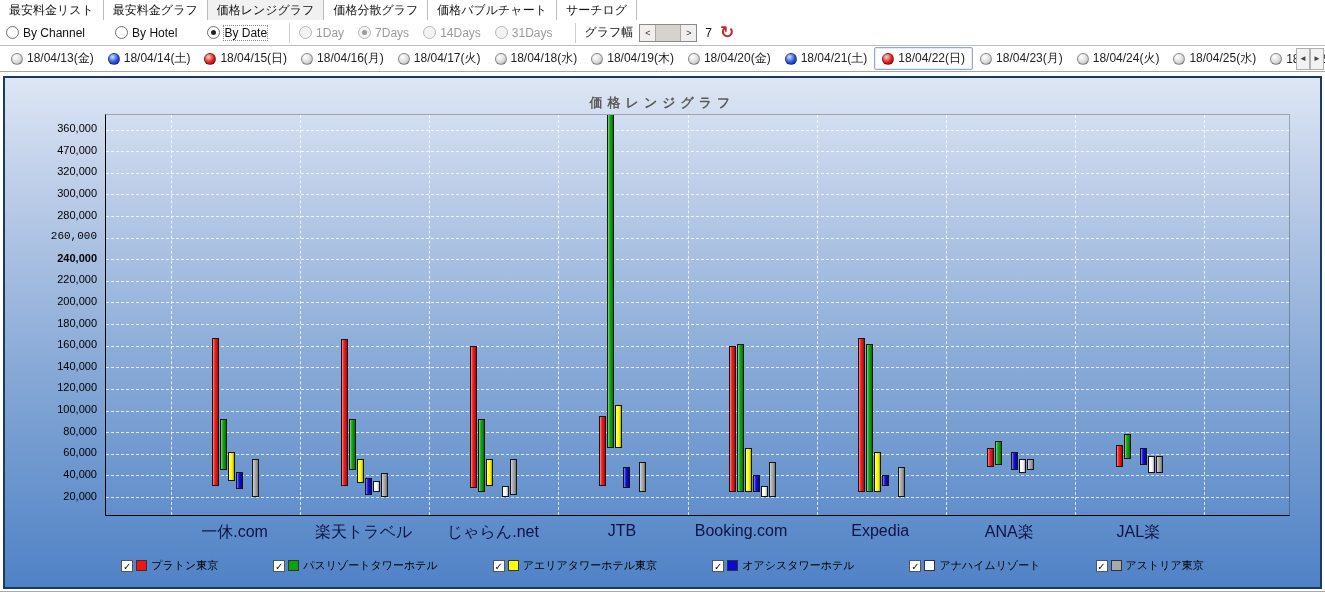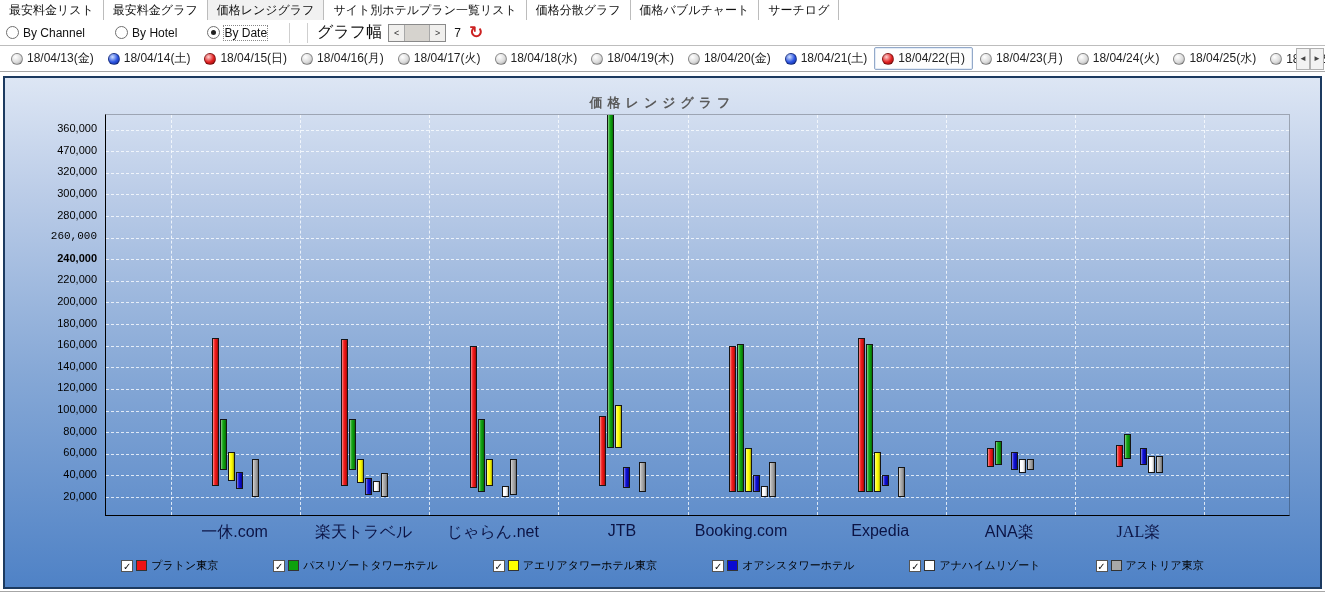--- a/index.html
+++ b/index.html
@@ -20,21 +20,21 @@
   .radio-item { display:inline-flex; align-items:center; margin-right:14px; font-size:12px; color:#111; }
   .radio-item .rb { width:13px; height:13px; border-radius:50%; border:1px solid #707070;
     background:#fff; margin-right:4px; position:relative; flex:0 0 auto; }
   .radio-item.selected .rb::after { content:""; position:absolute; left:3px; top:3px;
     width:5px; height:5px; border-radius:50%; background:#222; }
   .radio-item.disabled { color:#9a9a9a; }
   .radio-item.disabled .rb { border-color:#b8b8b8; background:#f4f4f4; }
   .radio-item.disabled.selected .rb::after { background:#9a9a9a; }
   .radio-item.focused .lab { outline:1px dotted #888; }
   .sep { width:2px; height:20px; border-left:1px solid #cfcfcf; border-right:1px solid #ffffff; margin:0 8px; }
-  .gw-label { font-size:16px; color:#111; margin-right:6px; }
+  .gw-label { font-size:12px; color:#111; margin-right:6px; }
   .spin-box { display:inline-flex; width:58px; height:18px; border:1px solid #8a8a8a; background:#d6d3ce; }
   .spin-btn { width:16px; height:100%; background:#f0efed; font-size:9px; line-height:16px;
     text-align:center; color:#333; cursor:default; }
   .spin-btn.left { border-right:1px solid #a8a8a8; }
   .spin-btn.right { border-left:1px solid #a8a8a8; }
   .spin-track { flex:1; }
   .gw-value { font-size:12px; color:#111; margin:0 8px 0 8px; }
   .refresh { font-size:17px; font-weight:bold; color:#cc2222; line-height:17px; cursor:default; }
 
   
@@ -85,21 +85,20 @@
 </style>
 </head>
 <body>
 
 <div class="app">
 
   <div class="tabbar">
       <div class="tab">最安料金リスト</div>
       <div class="tab">最安料金グラフ</div>
       <div class="tab active">価格レンジグラフ</div>
-      <div class="tab">サイト別ホテルプラン一覧リスト</div>
       <div class="tab">価格分散グラフ</div>
       <div class="tab">価格バブルチャート</div>
       <div class="tab">サーチログ</div>
     </div>
 
   <div class="toolbar">
     <span style="display:inline-flex;align-items:center;gap:16px;">
         <span class="radio-item">
           <span class="rb"></span>
           <span class="lab">By Channel</span>
@@ -107,20 +106,38 @@
         <span class="radio-item">
           <span class="rb"></span>
           <span class="lab">By Hotel</span>
         </span>
         <span class="radio-item selected focused">
           <span class="rb"></span>
           <span class="lab">By Date</span>
         </span>
       </span>
     <span class="sep"></span>
+    <span style="display:inline-flex;align-items:center;">
+        <span class="radio-item disabled">
+          <span class="rb"></span>
+          <span class="lab">1Day</span>
+        </span>
+        <span class="radio-item selected disabled">
+          <span class="rb"></span>
+          <span class="lab">7Days</span>
+        </span>
+        <span class="radio-item disabled">
+          <span class="rb"></span>
+          <span class="lab">14Days</span>
+        </span>
+        <span class="radio-item disabled">
+          <span class="rb"></span>
+          <span class="lab">31Days</span>
+        </span>
+      </span>
     <span class="sep"></span>
     <span class="gw-label">グラフ幅</span>
     <span class="spin-box">
       <span class="spin-btn left">&lt;</span>
       <span class="spin-track"></span>
       <span class="spin-btn right">&gt;</span>
     </span>
     <span class="gw-value">7</span>
     <span class="refresh">↻</span>
   </div>
@@ -282,21 +299,21 @@
         <div class="bar" style="left: 1050px; top: 340.9px; height: 17.3px; width: 7px; background: rgb(168, 168, 168);"></div>
       </div>
     <div class="xlabels">
         <div class="xlabel" style="left: 129.6px;">一休.com</div>
         <div class="xlabel" style="left: 258.7px;">楽天トラベル</div>
         <div class="xlabel" style="left: 387.8px;">じゃらん.net</div>
         <div class="xlabel" style="left: 516.9px;">JTB</div>
         <div class="xlabel" style="left: 636px;">Booking.com</div>
         <div class="xlabel" style="left: 775.2px;">Expedia</div>
         <div class="xlabel" style="left: 904.3px;">ANA楽</div>
-        <div class="xlabel" style="left: 1033.4px; font-family: Liberation Serif, serif;">JAL楽</div>
+        <div class="xlabel" style="left: 1033.4px;">JAL楽</div>
       </div>
     <div class="legend">
         <div class="legend-item">
           <span class="checkbox">✓</span>
           <span class="swatch" style="background: rgb(240, 20, 20);"></span>
           <span class="legend-label">プラトン東京</span>
         </div>
         <div class="legend-item">
           <span class="checkbox">✓</span>
           <span class="swatch" style="background: rgb(13, 161, 13);"></span>

